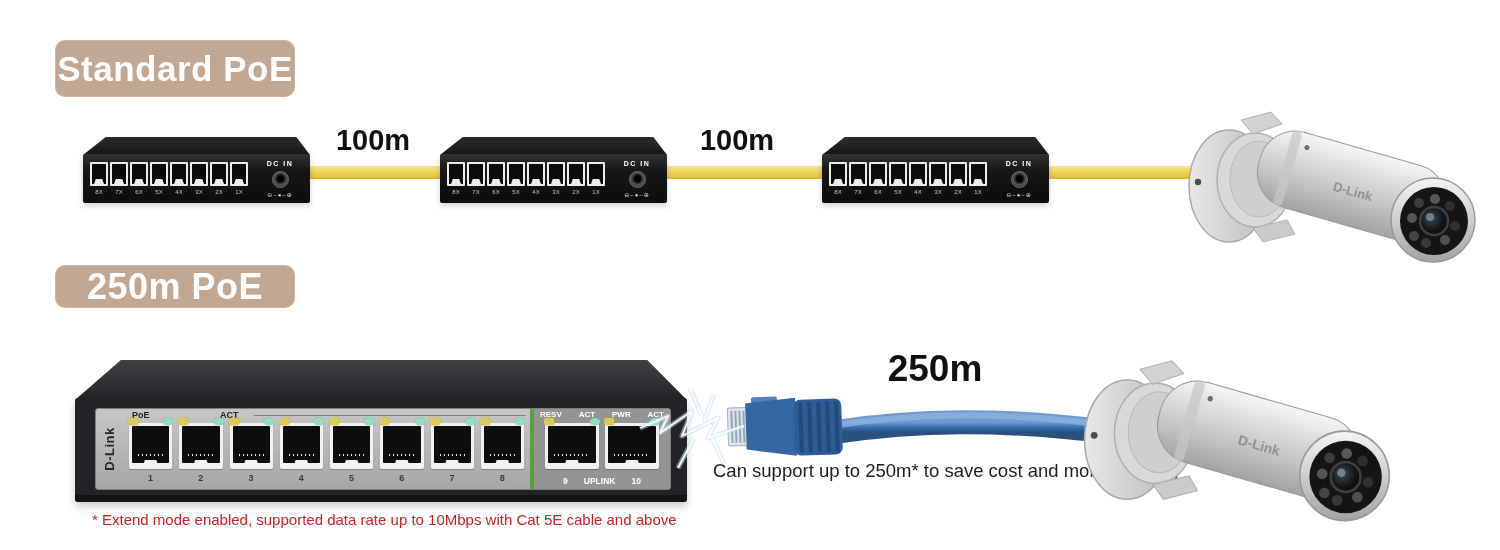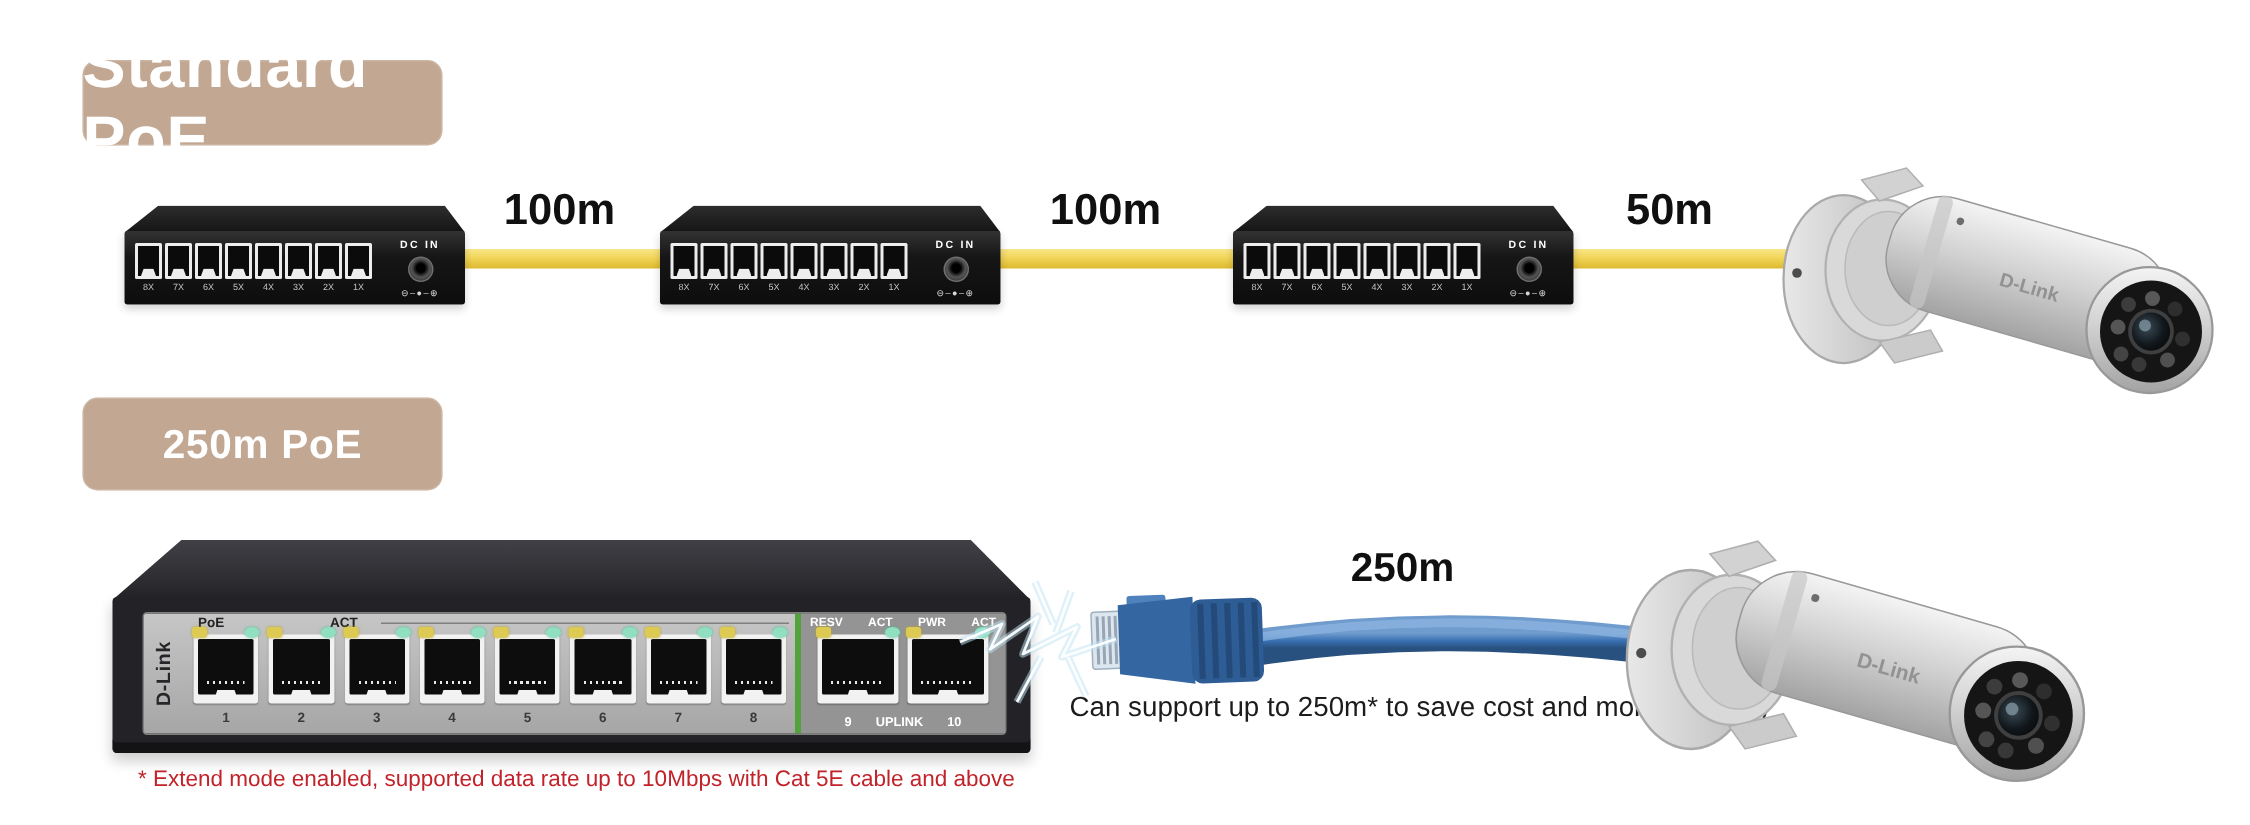--- a/index.html
+++ b/index.html
@@ -3,27 +3,27 @@
 <meta charset="utf-8">
 <style>
   html,body{margin:0;padding:0;background:#fff;}
   .canvas{position:relative;width:1500px;height:550px;background:#fff;overflow:hidden;
           font-family:"Liberation Sans",sans-serif;}
 
   
   .badge{position:absolute;background:var(--badge-bg);color:#fff;font-weight:bold;
          border-radius:10px;display:flex;align-items:center;justify-content:center;
          letter-spacing:.5px;box-shadow:inset 0 0 0 1px rgba(255,255,255,.15);}
-  .badge.std{left:55px;top:40px;width:240px;height:57px;font-size:43px;}
-  .badge.ext{left:55px;top:265px;width:240px;height:62px;font-size:27px;}
+  .badge.std{left:55px;top:40px;width:240px;height:57px;font-size:35px;}
+  .badge.ext{left:55px;top:265px;width:240px;height:43px;font-size:36px;}
   .dist{position:absolute;font-size:29px;font-weight:bold;color:#101010;text-align:center;width:130px;}
   .dist.d1{left:308px;top:124px;}
   .dist.d2{left:672px;top:124px;}
   .dist.d3{left:1048px;top:124px;}
-  .dist.d4{left:855px;top:363px;width:160px;font-size:27px;}
+  .dist.d4{left:855px;top:348px;width:160px;font-size:37px;}
   .caption{position:absolute;left:713px;top:460px;font-size:18.5px;color:#1c1c1c;white-space:nowrap;}
   .footnote{position:absolute;left:92px;top:511px;font-size:15px;color:var(--footnote-red);white-space:nowrap;}
 
   
   .cable-y{position:absolute;height:13px;border-radius:6px;z-index:1;
            background:linear-gradient(180deg,#f9e688 0%,var(--cable-yellow) 50%,#ddb92f 100%);}
   .cy1{left:300px;top:166px;width:150px;}
   .cy2{left:655px;top:166px;width:178px;}
   .cy3{left:1035px;top:166px;width:168px;}
 
@@ -125,21 +125,20 @@
   </svg>
 
   <div class="badge std">Standard PoE</div>
 
   <div class="cable-y cy1"></div>
   <div class="cable-y cy2"></div>
   <div class="cable-y cy3"></div>
 
   <div class="dist d1">100m</div>
   <div class="dist d2">100m</div>
-  <div class="dist d3">50m</div>
 
   <div class="sw-small" style="left:83px;top:137px;">
     <div class="sw-top"></div>
     <div class="sw-front">
       <div class="ports-row">
           <div class="pcell">
             <div class="rj45"></div>
             <div class="plabel">8X</div>
           </div>
           <div class="pcell">

